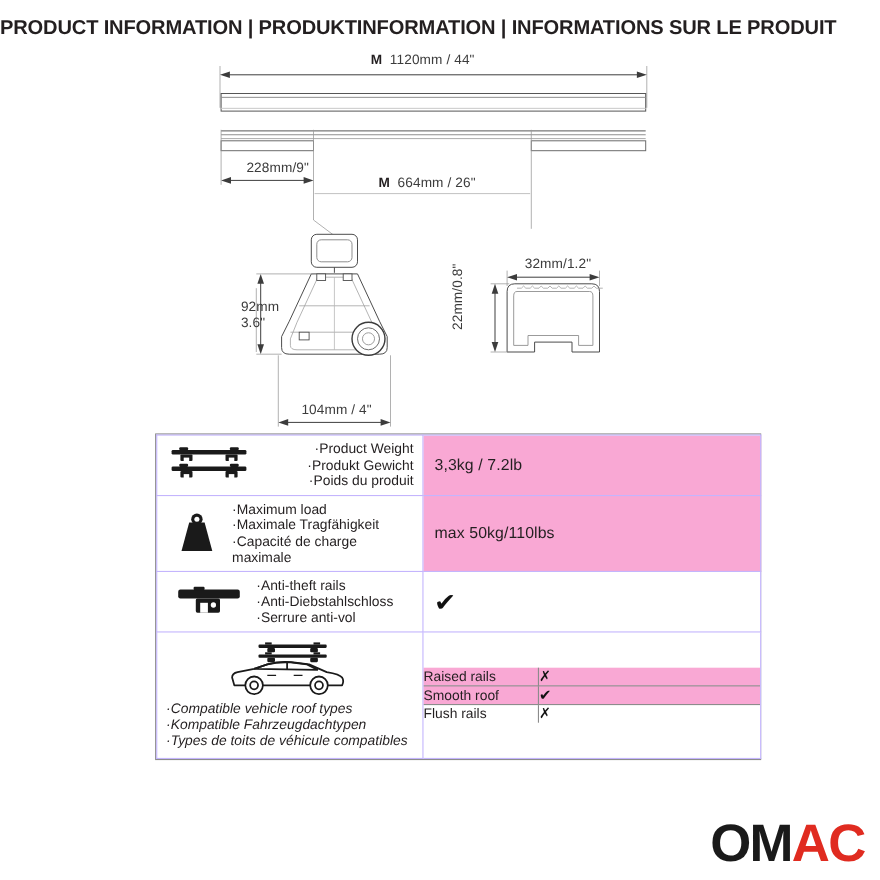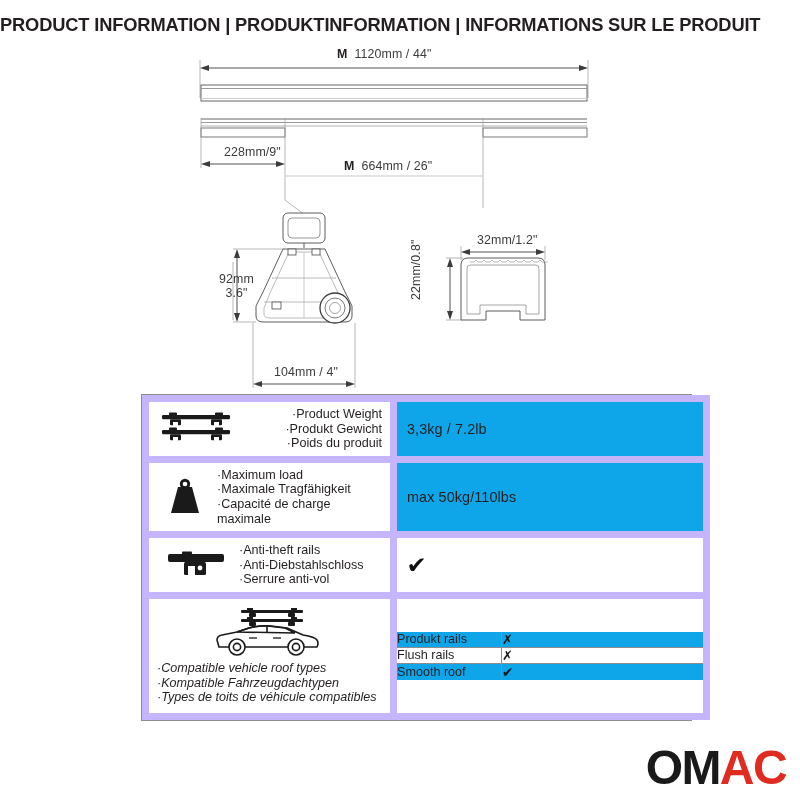--- a/index.html
+++ b/index.html
@@ -45,28 +45,28 @@
   
   .spec-table{
     position:absolute;left:141px;top:394px;
     width:549px;
     border:1px solid #8c8c8c;
     border-collapse:collapse;
     background:#fff;
   }
   .spec-table table{border-collapse:collapse;width:100%;table-layout:fixed;}
   .spec-table td{
-    border:7px solid #c4b5fd;
+    border:1px solid #c4b5fd;
     padding:0;
     vertical-align:middle;
   }
   .col-icon{width:241px;}
   .col-val{width:306px;}
 
-  .shade{background:#0ea5e9;}
+  .shade{background:#f9a8d4;}
   .white{background:#ffffff;}
 
   .cell-label{
     display:flex;align-items:center;
     padding:5px 6px 5px 8px;
     min-height:28px;
   }
   .cell-label .ic{
     flex:0 0 auto;
     width:78px;
@@ -159,21 +159,21 @@
     </div>
 
     <div class="dimtext" style="left:224px;top:105px;">
       <span>228mm/9"</span>
     </div>
 
     <div class="dimtext" style="left:344px;top:119px;">
       <span class="m">M</span><span>664mm / 26"</span>
     </div>
 
-    <div class="dimtext" style="left:219px;top:232px;line-height:14px;text-align:center;">
+    <div class="dimtext" style="left:219px;top:232px;line-height:14px;">
       <div>92mm</div>
       <div>3.6"</div>
     </div>
 
     <div class="dimtext" style="left:274px;top:325px;">
       <span>104mm / 4"</span>
     </div>
 
     <div class="dimtext" style="left:477px;top:193px;">
       <span>32mm/1.2"</span>
@@ -409,37 +409,37 @@
               <div>·Compatible vehicle roof types</div>
               <div>·Kompatible Fahrzeugdachtypen</div>
               <div>·Types de toits de véhicule compatibles</div>
             </div>
           </div>
         </td>
         <td class="col-val white" style="padding:0;">
           <table class="roof-table">
             <tbody>
                   <tr>
-              <td class="roof-name shade">Produkt rails</td>
+              <td class="roof-name shade">Raised rails</td>
               <td class="roof-mark shade">
-                <span class="mark-x">✗</span>
-              </td>
-            </tr>
-            <tr>
-              <td class="roof-name white">Flush rails</td>
-              <td class="roof-mark white">
                 <span class="mark-x">✗</span>
               </td>
             </tr>
             <tr>
               <td class="roof-name shade">Smooth roof</td>
               <td class="roof-mark shade">
                 <span class="mark-v">✔</span>
               </td>
             </tr>
+            <tr>
+              <td class="roof-name white">Flush rails</td>
+              <td class="roof-mark white">
+                <span class="mark-x">✗</span>
+              </td>
+            </tr>
           </tbody>
               </table>
         </td>
       </tr>
     </tbody>
       </table>
   </div>
 
   <div class="logo">
     <span class="k">OM</span><span class="r">AC</span>

